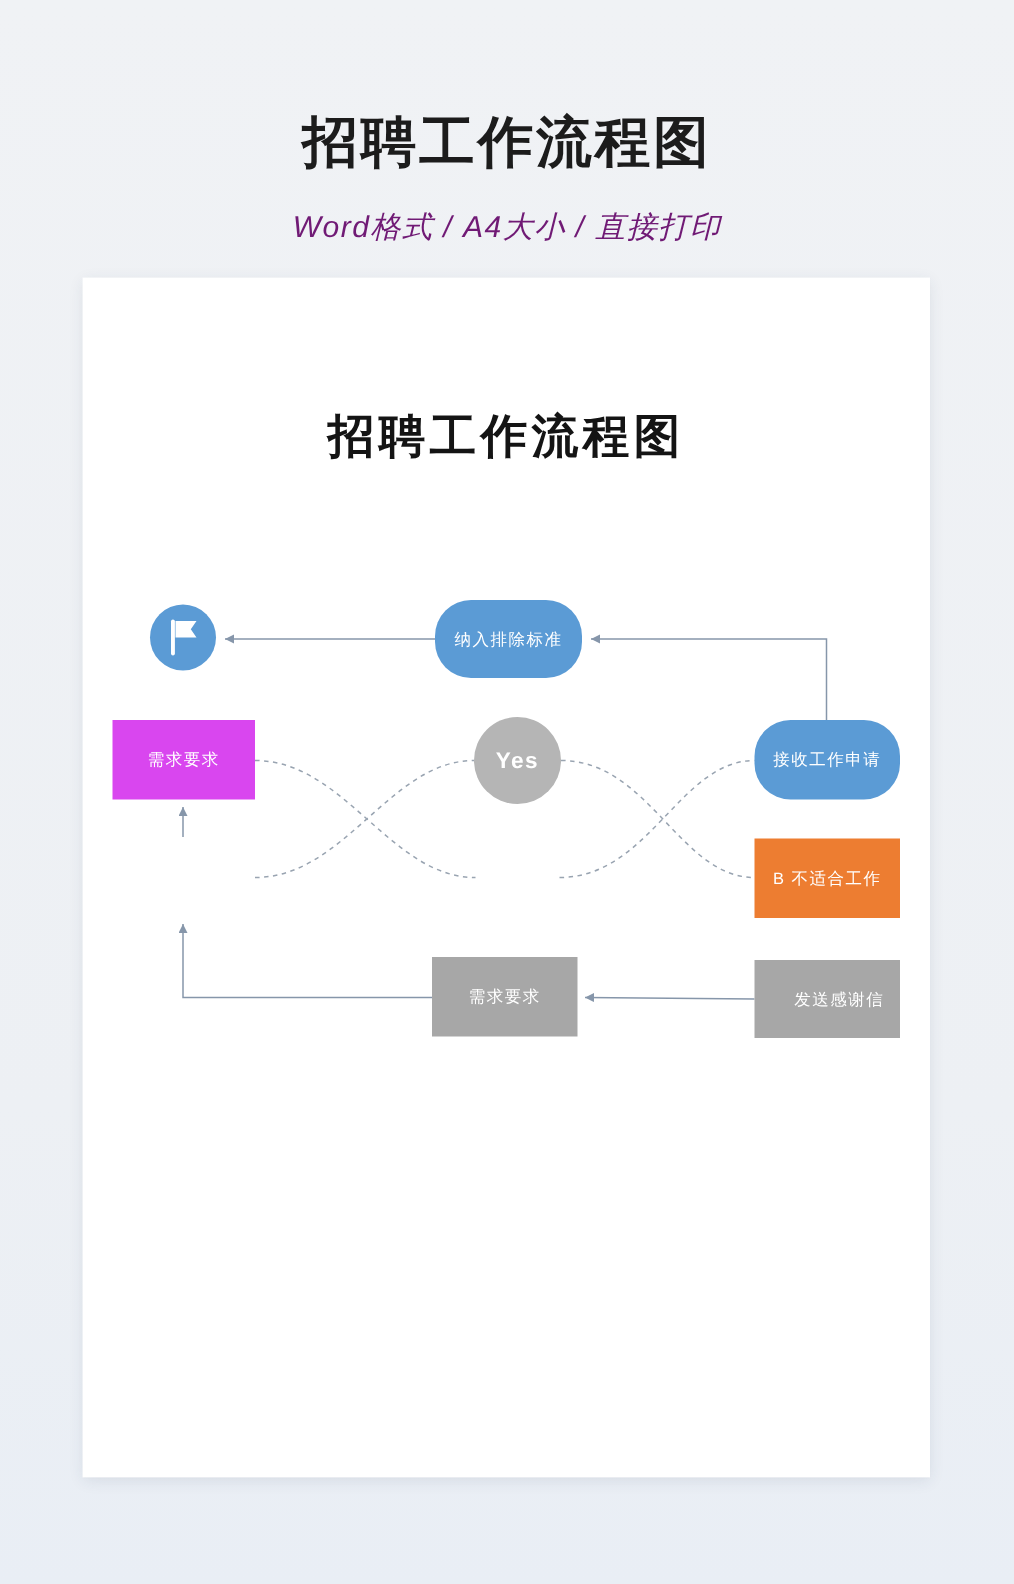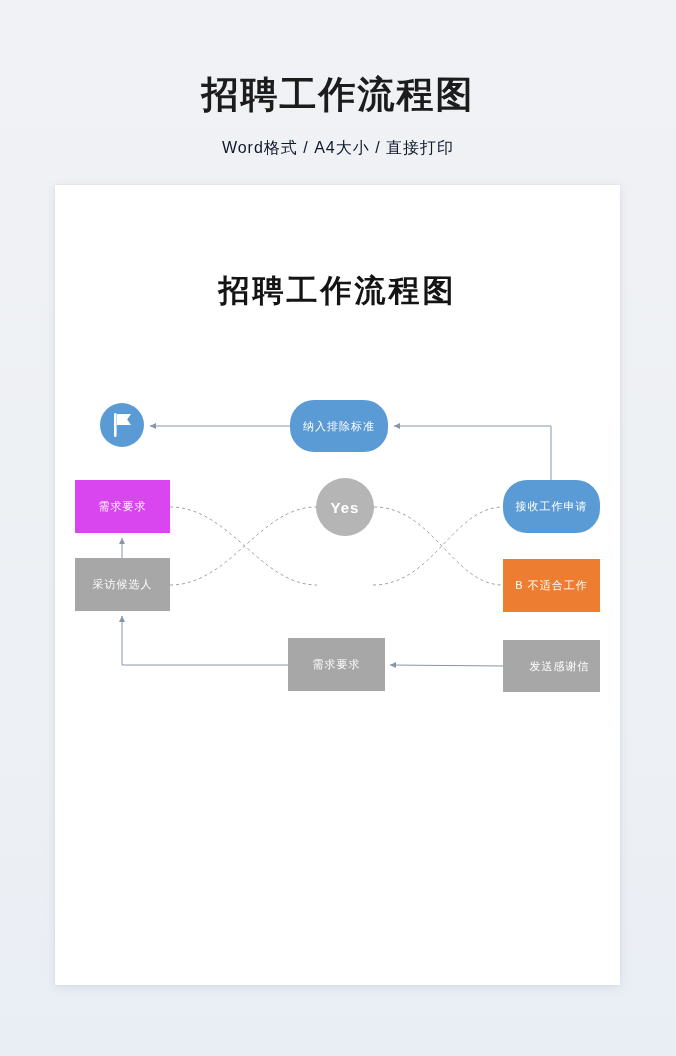--- a/index.html
+++ b/index.html
@@ -14,23 +14,24 @@
   
   .header { text-align: center; padding-top: 70px; }
   .poster-title {
     font-size: 37px;
     font-weight: bold;
     color: #1c1c1c;
     letter-spacing: 2px;
   }
   .poster-subtitle {
     margin-top: 18px;
-    font-size: 16px;
-    color: #0f172a;
+    font-size: 20px;
+    color: #701a75;
     letter-spacing: 1px;
+    font-style: italic;
   }
 
   
   .page {
     position: absolute;
     left: 55px; top: 185px;
     width: 565px; height: 800px;
     background: #ffffff;
     box-shadow: 0 2px 10px rgba(40,60,90,0.10), 0 0 1px rgba(40,60,90,0.15);
   }
@@ -122,21 +123,20 @@
         <svg width="26" height="28" viewBox="0 0 26 28">
           <rect x="5" y="2" width="2.6" height="24" rx="1.3" fill="#ffffff"></rect>
           <polygon points="8,3 22,3 18.2,8.5 22,14 8,14" fill="#ffffff"></polygon>
         </svg>
       </div>
 
       <div class="node rect-blue n-exclude">纳入排除标准</div>
       <div class="node rect-yellow n-demand">需求要求</div>
       <div class="node circle circle-gray n-yes">Yes</div>
       <div class="node rect-blue n-receive">接收工作申请</div>
-      <div class="node rect-gray n-interview">采访候选人</div>
       <div class="node rect-orange n-unfit">B 不适合工作</div>
       <div class="node rect-gray n-evaluate">需求要求</div>
       <div class="node rect-gray n-thanks">发送感谢信</div>
 
     </div>
   </div>
 
 </div>
 
 </body></html>

